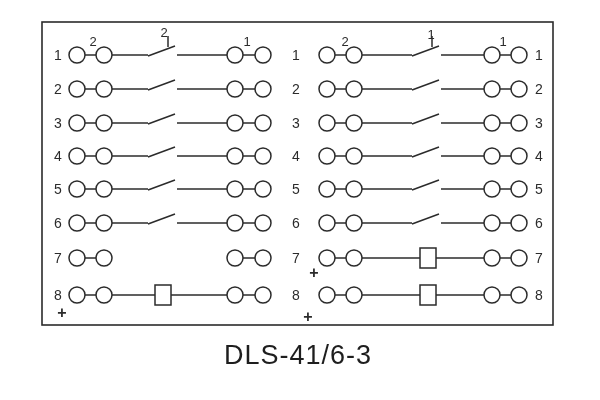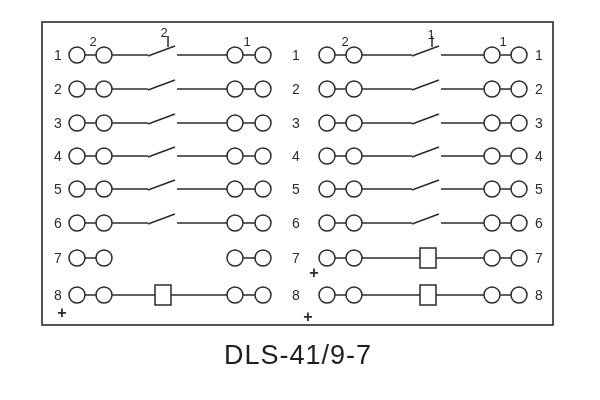--- a/index.html
+++ b/index.html
@@ -201,14 +201,14 @@
       <text x="93" y="46" font-size="13" fill="#2b2b2b" text-anchor="middle" font-weight="normal">2</text>
       <text x="164" y="37" font-size="13" fill="#2b2b2b" text-anchor="middle" font-weight="normal">2</text>
       <text x="247" y="46" font-size="13" fill="#2b2b2b" text-anchor="middle" font-weight="normal">1</text>
       <text x="345" y="46" font-size="13" fill="#2b2b2b" text-anchor="middle" font-weight="normal">2</text>
       <text x="431" y="39" font-size="13" fill="#2b2b2b" text-anchor="middle" font-weight="normal">1</text>
       <text x="503" y="46" font-size="13" fill="#2b2b2b" text-anchor="middle" font-weight="normal">1</text>
       <text x="62" y="318" font-size="16" fill="#2b2b2b" text-anchor="middle" font-weight="bold">+</text>
       <text x="314" y="278" font-size="16" fill="#2b2b2b" text-anchor="middle" font-weight="bold">+</text>
       <text x="308" y="322" font-size="16" fill="#2b2b2b" text-anchor="middle" font-weight="bold">+</text>
     </svg>
-  <div class="caption">DLS-41/9-7</div>
+  <div class="caption">DLS-41/6-3</div>
 </div>
 
 </body></html>

